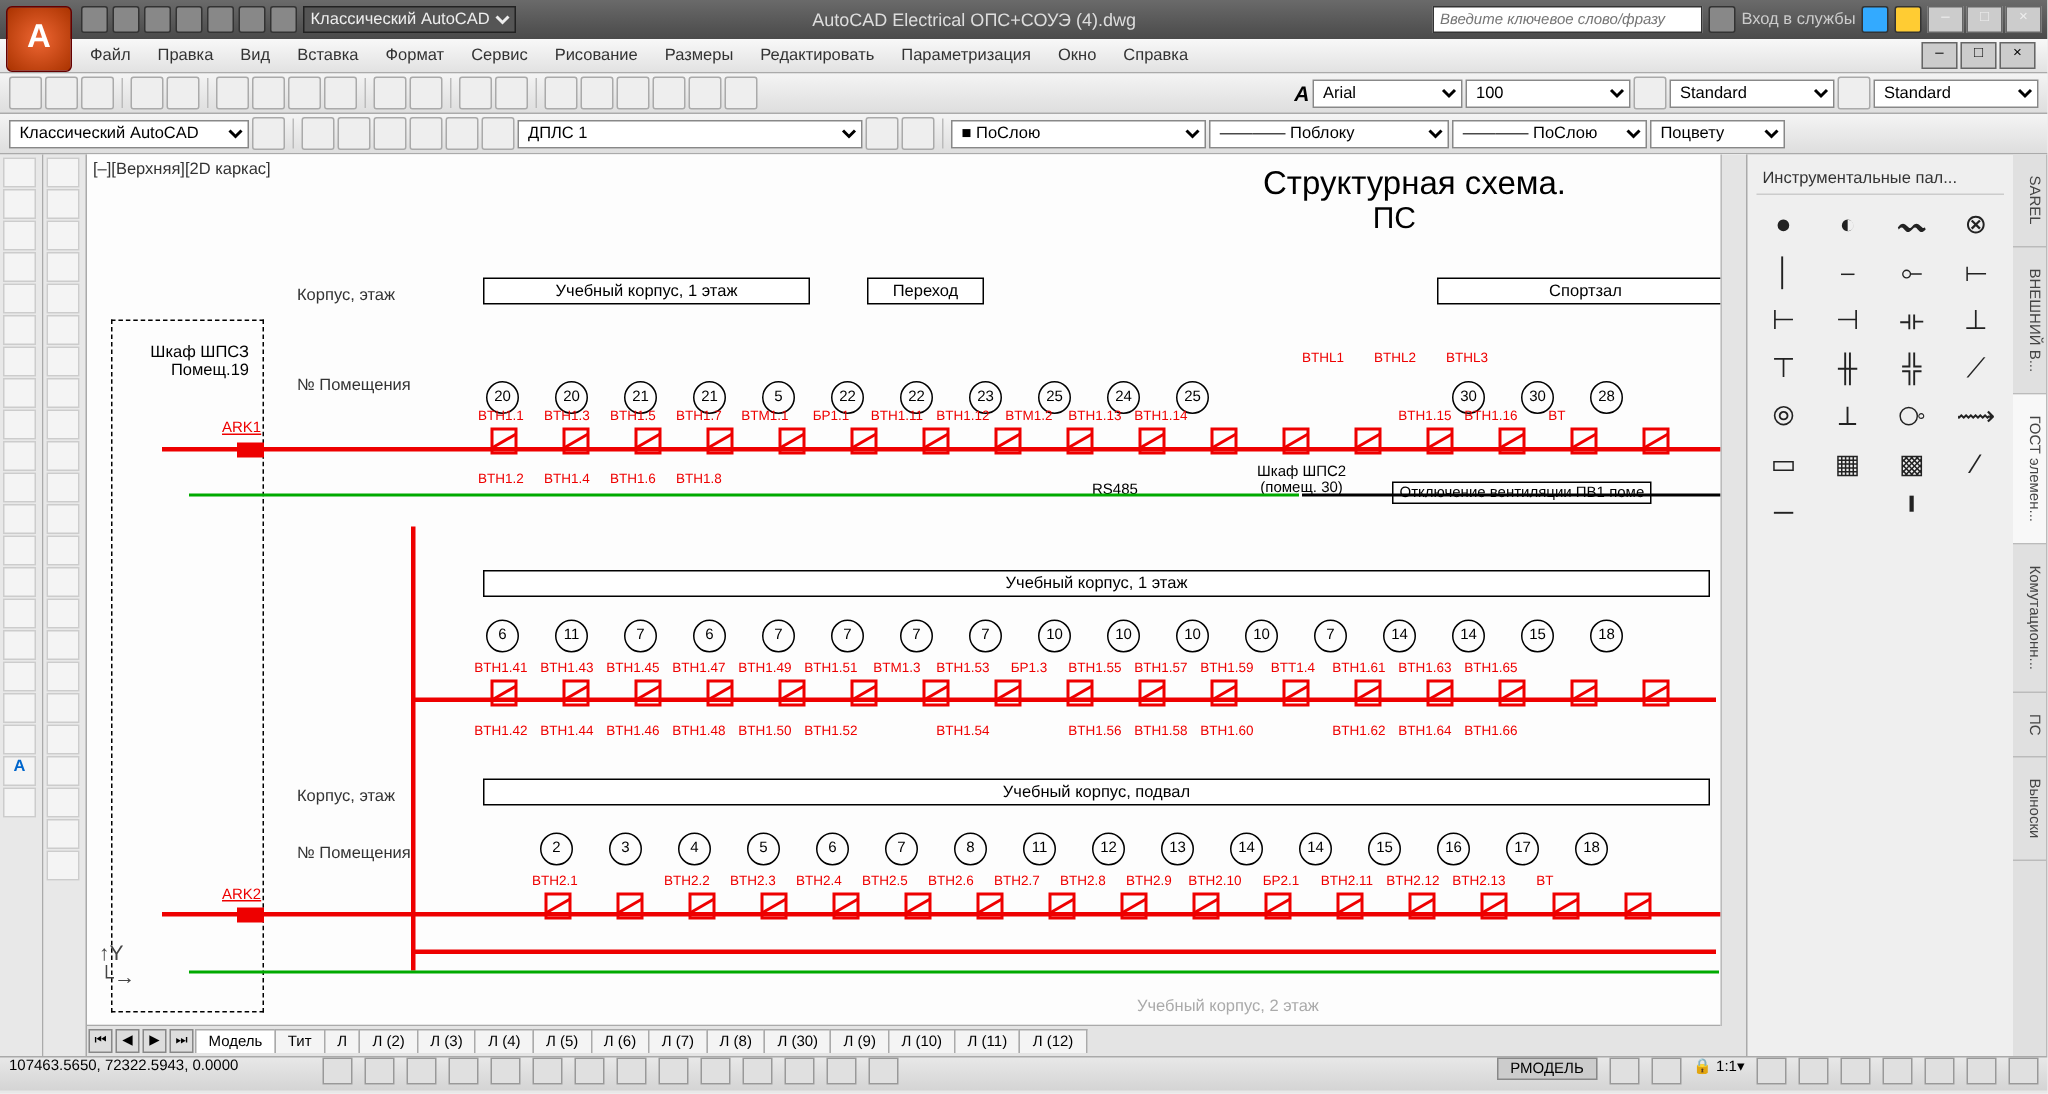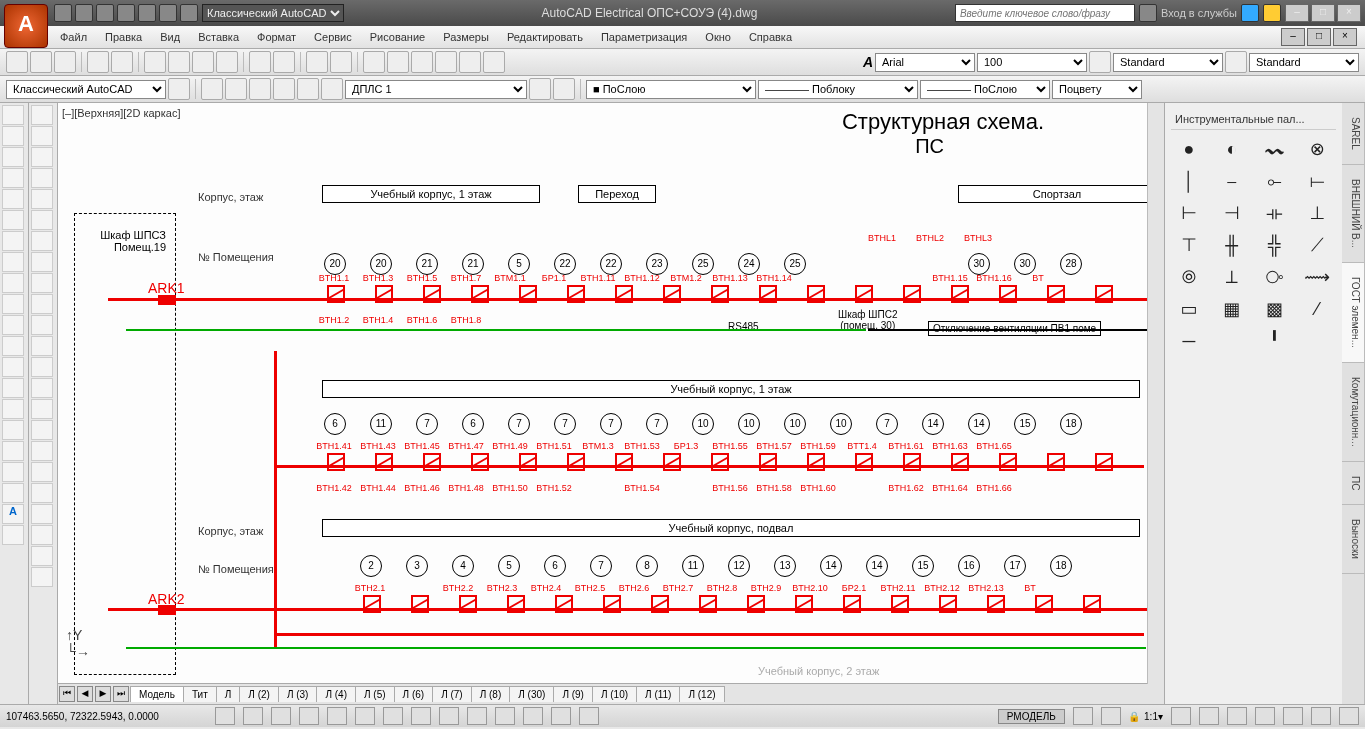--- a/index.html
+++ b/index.html
@@ -31,35 +31,35 @@
 .floor-box{position:absolute;border:1px solid #000;font-size:11px;text-align:center;padding:2px 8px;background:#fff;}
 .circ{display:inline-block;width:20px;height:20px;border:1.5px solid #000;border-radius:50%;font-size:10px;text-align:center;line-height:20px;margin:0 12px;}
 .devs{position:absolute;white-space:nowrap;}
 .devlbl{display:inline-block;width:44px;font-size:9px;color:#e00;text-align:center;}
 .devbox{display:inline-block;width:14px;height:14px;border:2px solid #e00;margin:0 15px;position:relative;}
 .devbox::after{content:'';position:absolute;left:-2px;top:6px;width:18px;height:2px;background:#e00;transform:rotate(-30deg);}
 .redline{position:absolute;height:3px;background:#e00;}
 .greenline{position:absolute;height:2px;background:#0a0;}
 .blackline{position:absolute;height:2px;background:#000;}
 .dashed-box{position:absolute;border:1px dashed #000;}
-.ark{position:absolute;font-size:14px;color:#e00;}
+.ark{position:absolute;font-size:10px;color:#e00;text-decoration:underline;}
 .arkbox{position:absolute;width:18px;height:10px;background:#e00;}
 .tabs{height:20px;background:#e4e4e4;display:flex;align-items:center;font-size:10px;border-top:1px solid #aaa;}
 .tab{padding:2px 8px;border:1px solid #aaa;border-bottom:none;background:#f4f4f4;margin-right:-1px;}
 .tab.active{background:#fff;}
 .navbtn{width:14px;height:14px;border:1px solid #888;background:#ddd;margin:0 1px;font-size:9px;text-align:center;line-height:12px;}
 .rpanel{width:200px;background:#efefef;border-left:1px solid #aaa;display:flex;}
 .rtabs{width:22px;background:#e0e0e0;display:flex;flex-direction:column;border-right:1px solid #bbb;}
 .rtab{writing-mode:vertical-rl;padding:14px 3px;font-size:10px;border-bottom:1px solid #bbb;text-align:center;color:#444;}
 .rtab.active{background:#f8f8f8;}
 .palette{flex:1;padding:6px;}
 .pal-title{font-size:11px;color:#333;padding:4px;border-bottom:1px solid #ccc;margin-bottom:6px;}
 .pal-grid{display:grid;grid-template-columns:repeat(4,1fr);gap:6px;}
 .pal-item{width:36px;height:26px;display:flex;align-items:center;justify-content:center;font-size:18px;color:#222;}
-.statusbar{height:22px;background:linear-gradient(#e8e8e8,#d4d4d4);display:flex;align-items:center;padding:0 6px;font-size:10px;border-top:1px solid #aaa;gap:8px;}
+.statusbar{height:22px;background:linear-gradient(#e8e8e8,#d4d4d4);display:flex;align-items:flex-start;padding:0 6px;font-size:10px;border-top:1px solid #aaa;gap:8px;}
 .sbtn{width:18px;height:16px;border:1px solid #999;background:#e0e0e0;}
 .scroll-v{position:absolute;right:0;top:0;bottom:20px;width:16px;background:#e4e4e4;border-left:1px solid #bbb;}
 .colorbox{width:14px;height:14px;display:inline-block;vertical-align:middle;margin-right:3px;}
 .vcube{position:absolute;right:26px;top:6px;width:30px;height:30px;border:1px solid #ccc;background:#f4f4f4;}
 .ucs{position:absolute;left:8px;bottom:24px;font-size:14px;color:#444;}
 </style>
 </head>
 <body>
 
 <div class="bigA">A</div>
@@ -147,21 +147,21 @@
 <div class="toolbar">
   <select class="tsel" style="width:160px"><option>Классический AutoCAD</option></select>
   <div class="tbtn"></div>
   <div class="sep"></div>
   <div class="tbtn"></div>
   <div class="tbtn"></div>
   <div class="tbtn"></div>
   <div class="tbtn"></div>
   <div class="tbtn"></div>
   <div class="tbtn"></div>
-  <select class="tsel" style="width:182px"><option><span class="colorbox" style="background:#e00"></span><span>ДПЛС 1</span></option></select>
+  <select class="tsel" style="width:230px"><option><span class="colorbox" style="background:#e00"></span><span>ДПЛС 1</span></option></select>
   <div class="tbtn"></div>
   <div class="tbtn"></div>
   <div class="sep"></div>
   <select class="tsel" style="width:170px"><option>■ <span>ПоСлою</span></option></select>
   <select class="tsel" style="width:160px"><option>———— Поблоку</option></select>
   <select class="tsel" style="width:130px"><option>———— ПоСлою</option></select>
   <select class="tsel" style="width:90px"><option>Поцвету</option></select>
 </div>
 
 <div class="main">

